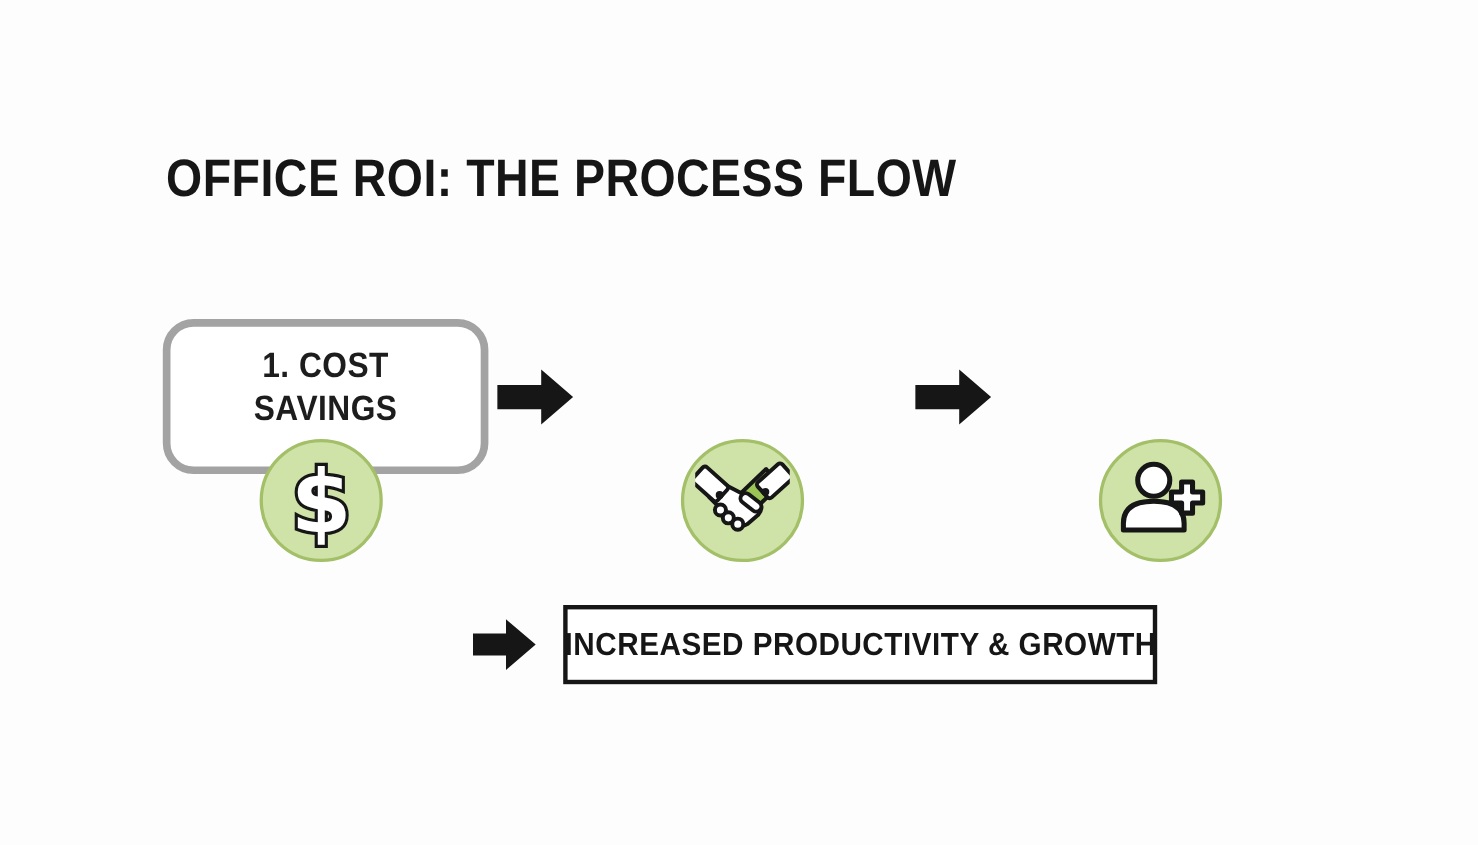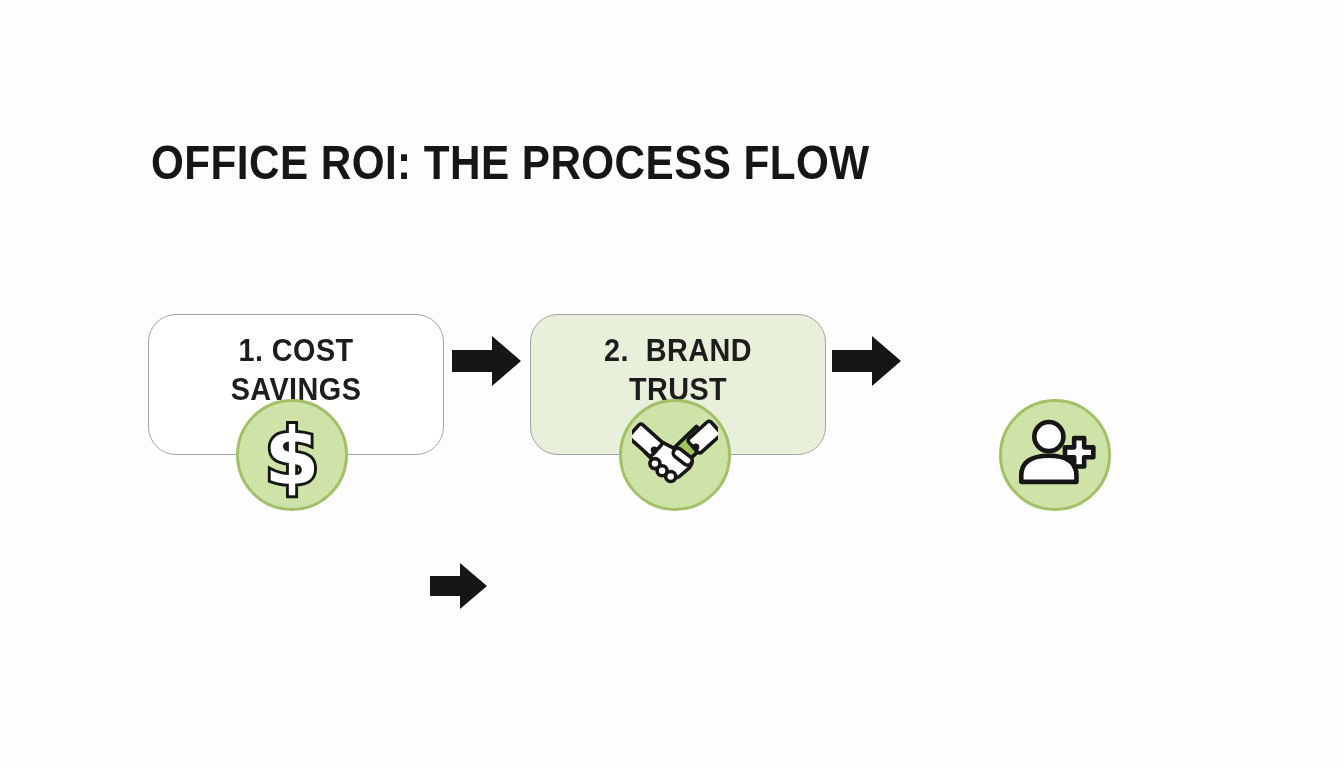--- a/index.html
+++ b/index.html
@@ -19,26 +19,25 @@
     letter-spacing:0.5px;
     color:#161616;
     white-space:nowrap;
     transform:scaleX(0.88);
     transform-origin:left top;
   }
   .step-box{
     position:absolute;
     top:290px;
     height:141px;
-    border:1px solid #a3a3a3;
+    border:7px solid #a3a3a3;
     border-radius:28px;
     background:#ffffff;
     box-sizing:border-box;
     z-index:1;
-    margin-top:24px;
   }
   .box1{left:148px;width:296px;}
   .box2{left:530px;width:296px;background:#e8f0db;}
   .box3{left:910px;width:292px;}
   .step-label{
     padding-top:16px;
     text-align:center;
     font-size:32px;
     font-weight:bold;
     line-height:39px;
@@ -95,26 +94,20 @@
     <div class="step-label">
       <span class="l1">1. COST</span>
       <span class="l2">SAVINGS</span>
     </div>
   </div>
 
   <svg class="arrow a1" viewBox="0 0 70 52" aria-hidden="true">
     <polygon points="0,15 40,15 40,1 69,26 40,51 40,37 0,37" fill="#161616"></polygon>
   </svg>
 
-  <div class="step-box box2">
-    <div class="step-label">
-      <span class="l1">2.  BRAND</span>
-      <span class="l2">TRUST</span>
-    </div>
-  </div>
 
   <svg class="arrow a2" viewBox="0 0 70 52" aria-hidden="true">
     <polygon points="0,15 40,15 40,1 69,26 40,51 40,37 0,37" fill="#161616"></polygon>
   </svg>
 
 
   <div class="icon-circle c1">
     <svg width="106" height="106" viewBox="0 0 110 110" aria-hidden="true">
       <text x="55" y="85" text-anchor="middle" font-family="'DejaVu Sans', sans-serif" font-size="82" font-weight="bold" fill="#ffffff" stroke="#161616" stroke-width="6" style="paint-order:stroke">$</text>
     </svg>
@@ -150,14 +143,17 @@
         <path d="M16 95 L16 87 Q16 61 52 61 Q88 61 88 87 L88 95 Z"></path>
         <path d="M85 38 L98 38 L98 50 L110 50 L110 63 L98 63 L98 75 L85 75 L85 63 L73 63 L73 50 L85 50 Z"></path>
       </g>
     </svg>
   </div>
 
   <svg class="arrow-out" viewBox="0 0 58 50" aria-hidden="true">
     <polygon points="0,15 30,15 30,2 57,25 30,48 30,35 0,35" fill="#161616"></polygon>
   </svg>
 
+  <div class="outcome-box">
+    <span class="outcome-text">INCREASED PRODUCTIVITY &amp; GROWTH</span>
+  </div>
 
 </div>
 
 </body></html>

